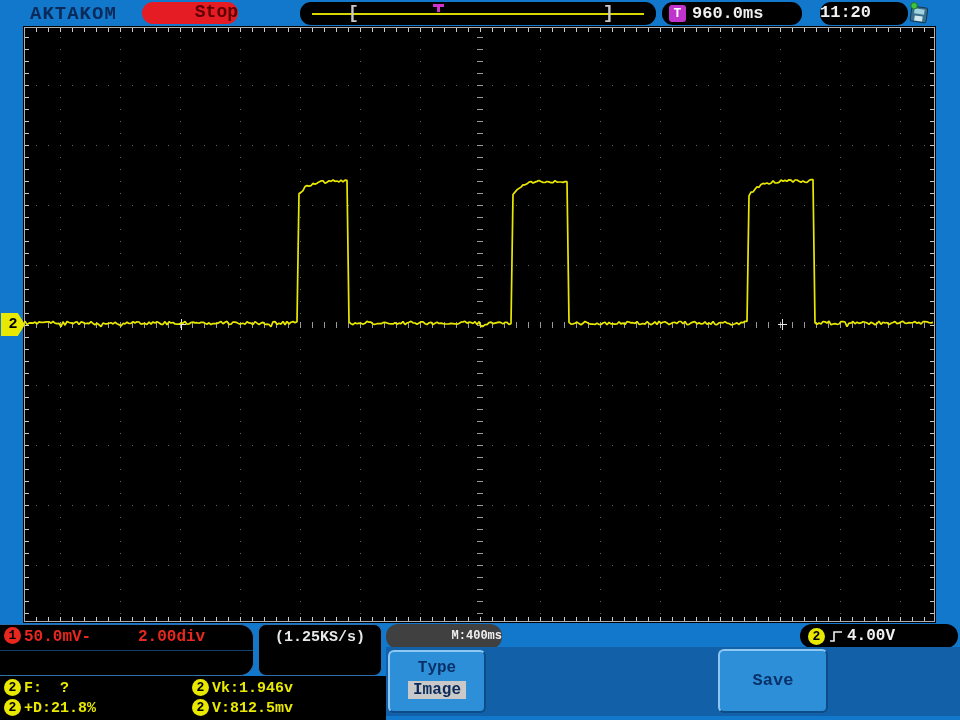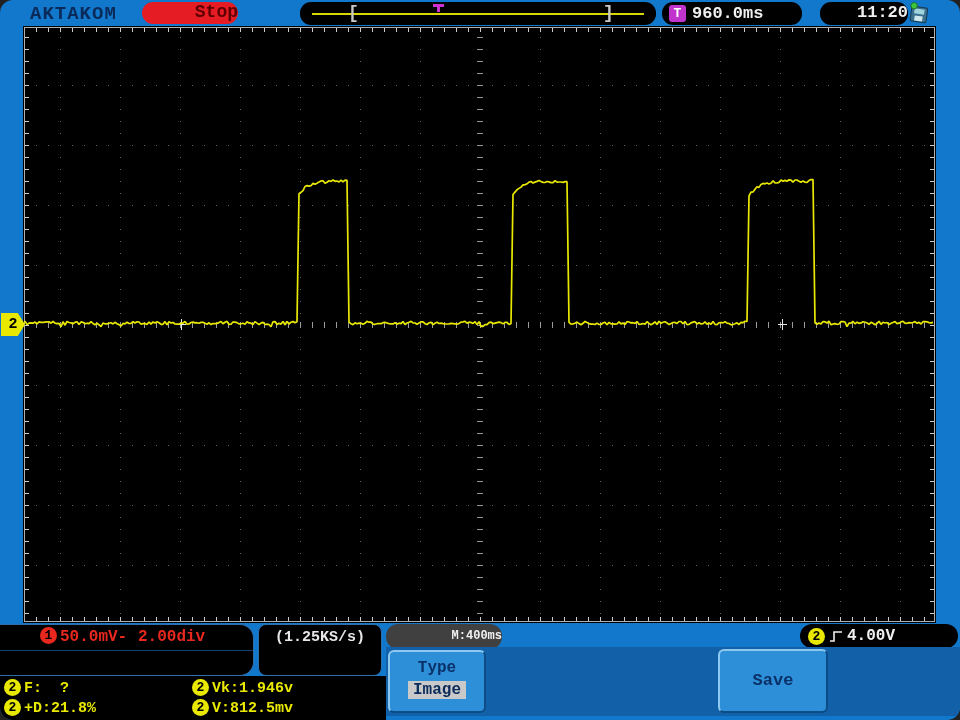--- a/index.html
+++ b/index.html
@@ -1,45 +1,45 @@
 <!DOCTYPE html>
 <html><head>
 <meta charset="utf-8">
 <style>
   html,body{margin:0;padding:0;background:#222;}
   .frame{position:relative;width:960px;height:720px;background:#1278cc;overflow:hidden;
-         font-family:"Liberation Mono","DejaVu Sans Mono",monospace;font-weight:bold;border-radius:13px;}
+         font-family:"Liberation Mono","DejaVu Sans Mono",monospace;font-weight:bold;}
   
   .topbar{position:absolute;left:0;top:0;width:960px;height:26px;}
   .brand{position:absolute;left:30px;top:3px;font-size:19px;color:#0a2a5a;letter-spacing:1px;}
   .stop-badge{position:absolute;left:142px;top:2px;width:96px;height:22px;border-radius:11px;
               background:#e51c23;color:#5e0000;font-size:18px;text-align:right;line-height:21px;}
   .winpill{position:absolute;left:300px;top:2px;width:356px;height:23px;border-radius:11px;background:#000;}
   .winline{position:absolute;left:12px;right:12px;top:11px;height:2px;background:#d8d800;}
   .wbracket{position:absolute;top:0px;color:#c8c8c8;font-size:18px;line-height:22px;}
   .wb-l{left:48px;} .wb-r{left:303px;}
   .tmark{position:absolute;left:133px;top:2px;width:11px;height:3px;background:#cc33cc;}
   .tmark::after{content:"";position:absolute;left:4px;top:3px;width:3px;height:5px;background:#cc33cc;}
   .trigtime-pill{position:absolute;left:662px;top:2px;width:140px;height:23px;border-radius:11px;background:#000;}
   .t-square{position:absolute;left:7px;top:3px;width:17px;height:17px;border-radius:3px;background:#c033cc;
             color:#fff;font-size:13px;text-align:center;line-height:17px;}
   .trigtime-text{position:absolute;left:30px;top:2px;color:#f0f0f0;font-size:17px;}
   .clock-pill{position:absolute;left:820px;top:2px;width:88px;height:23px;border-radius:11px;background:#000;
-              color:#f0f0f0;font-size:17px;text-align:right;line-height:22px;}
+              color:#f0f0f0;font-size:17px;text-align:left;line-height:22px;}
   .usb{position:absolute;left:906px;top:2px;}
   
   .crt{position:absolute;left:23px;top:26px;width:913px;height:597px;background:#000;}
   svg.graticule{position:absolute;left:0;top:0;pointer-events:none;}
   .ch2-tag{position:absolute;left:1px;top:313px;width:24px;height:23px;background:#e8e800;
            clip-path:polygon(0 0,70% 0,100% 50%,70% 100%,0 100%);color:#000;font-size:15px;
            text-align:center;line-height:23px;z-index:5;}
   
   .chbox{position:absolute;left:0;top:624px;width:254px;height:52px;background:#000;
          border:1px solid #2f6fae;border-left:none;border-radius:0 14px 14px 0;box-sizing:border-box;}
-  .chrow{position:relative;height:25px;line-height:25px;font-size:16px;padding-left:36px;}
+  .chrow{position:relative;height:25px;line-height:25px;font-size:16px;}
   .chrow.r1{border-bottom:1px solid #123f6e;}
   .cir{display:inline-block;width:17px;height:17px;border-radius:50%;color:#000;font-size:13px;
        text-align:center;line-height:17px;vertical-align:middle;margin:0 3px 2px 4px;}
   .cir.c1{background:#e8281e;} .cir.c2{background:#e8e800;}
   .ch1txt{color:#e8281e;} .ch2txt{color:#e8e800;}
   .pos1{position:absolute;left:138px;} .pos2{position:absolute;left:152px;}
   .acqbox{position:absolute;left:258px;top:624px;width:124px;height:52px;background:#000;
           border:1px solid #2f6fae;border-radius:8px;box-sizing:border-box;color:#e8e8e8;
           font-size:15px;text-align:center;}
   .acqbox div{height:25px;line-height:25px;white-space:pre;}

